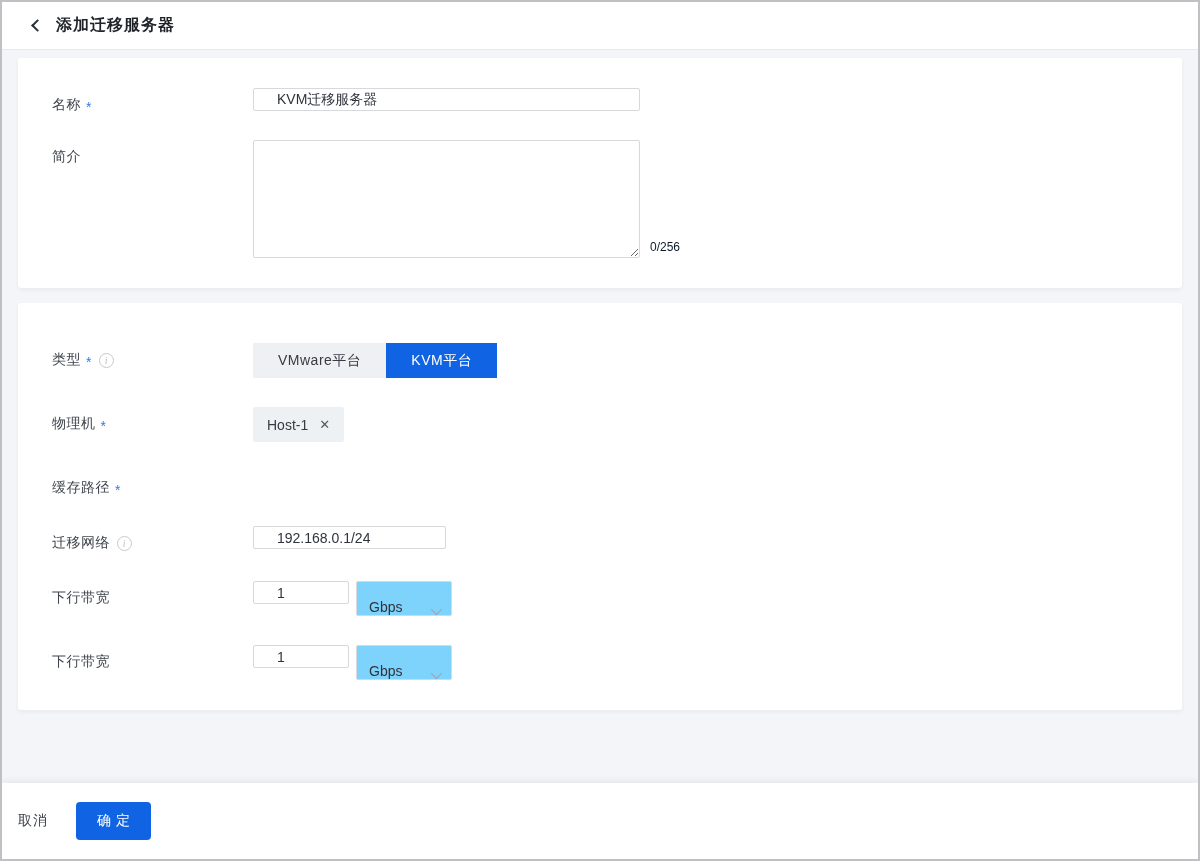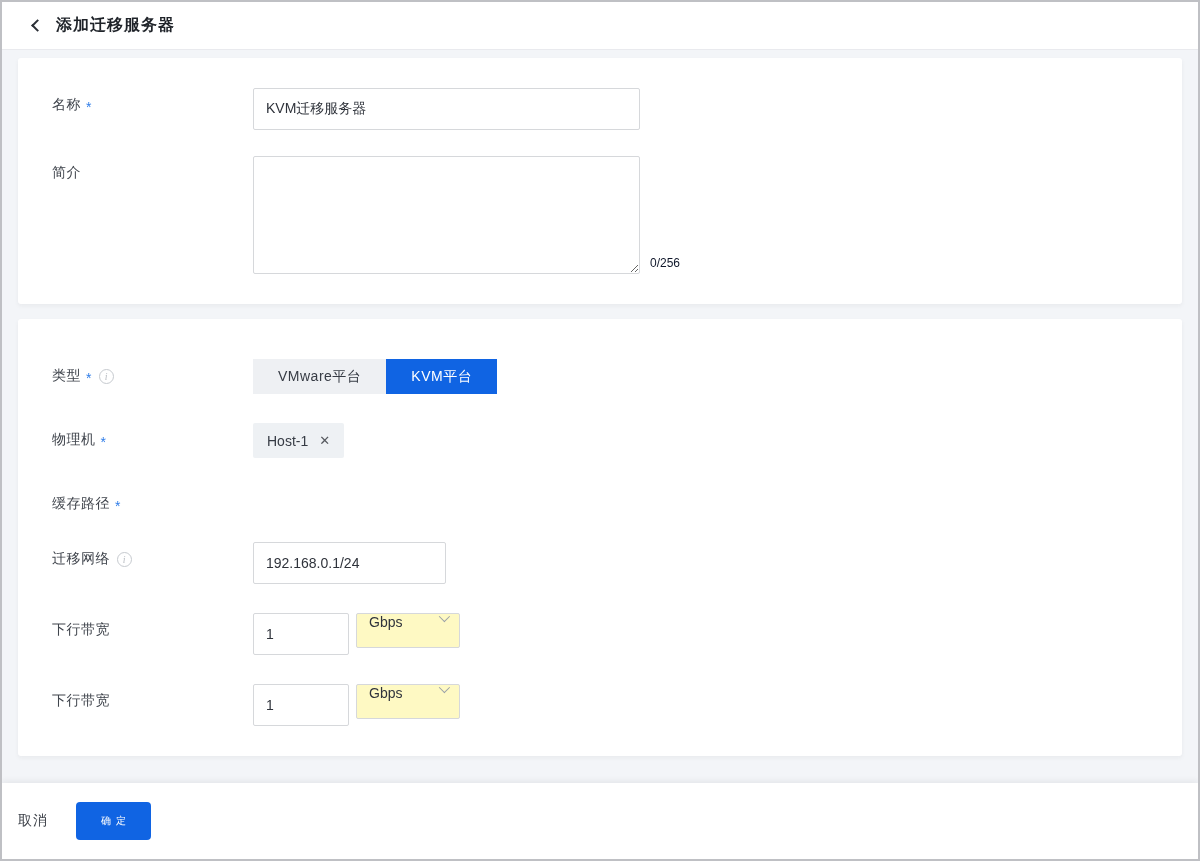--- a/index.html
+++ b/index.html
@@ -88,24 +88,24 @@
     color: #b9bdc3;
     font-size: 10px;
     font-style: italic;
     font-family: "Liberation Serif", serif;
     display: inline-flex;
     align-items: center;
     justify-content: center;
     margin-left: 7px;
   }
   .text-input {
-    height: 42px;
+    height: 23px;
     border: 1px solid #d6d8db;
     border-radius: 2px;
-    padding: 0 12px;
+    padding: 0 23px;
     font-size: 14px;
     color: #2f333b;
     background: #fff;
     outline: none;
     font-family: inherit;
   }
   .input-wide   { width: 387px; }
   .input-medium { width: 193px; }
   .input-small  { width: 96px; }
   .textarea-wrap {
@@ -160,26 +160,26 @@
   }
   .tag-close {
     font-size: 13px;
     color: #55585e;
     cursor: pointer;
     line-height: 1;
   }
   
   .bandwidth-group { display: flex; gap: 7px; }
   .select-box {
-    width: 104px; height: 35px;
+    width: 96px; height: 35px;
     border: 1px solid #d6d8db;
     border-radius: 2px;
-    background: #fef9c3;
-    display: flex;
-    align-items: flex-start;
+    background: #7dd3fc;
+    display: flex;
+    align-items: flex-end;
     justify-content: space-between;
     padding: 0 12px;
     font-size: 14px;
     color: #2f333b;
     cursor: pointer;
   }
   .chevron-down {
     width: 8px; height: 8px;
     border-right: 1.5px solid #9aa0a8;
     border-bottom: 1.5px solid #9aa0a8;
@@ -204,21 +204,21 @@
     color: #3c4048;
     cursor: pointer;
     letter-spacing: 1px;
   }
   .btn-confirm {
     width: 75px; height: 38px;
     background: #1064e3;
     border: none;
     border-radius: 4px;
     color: #ffffff;
-    font-size: 10px;
+    font-size: 14px;
     font-family: inherit;
     cursor: pointer;
     display: flex;
     align-items: center;
     justify-content: center;
   }
   .btn-confirm span {
     letter-spacing: 5px;
     margin-right: -5px;
   }

